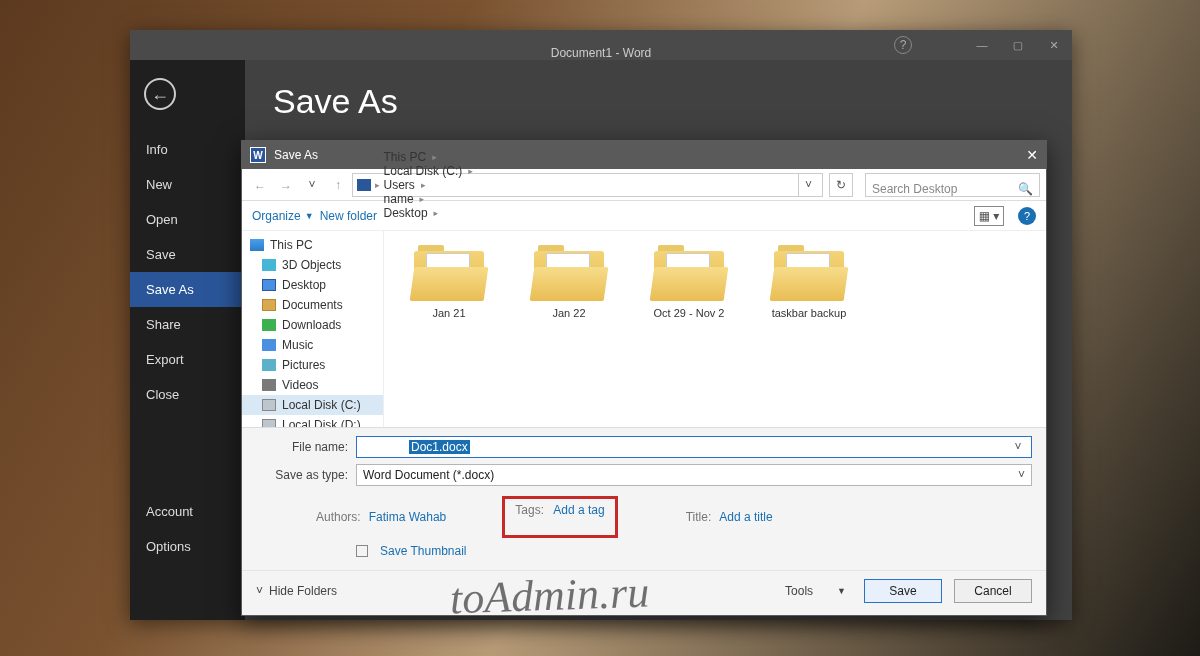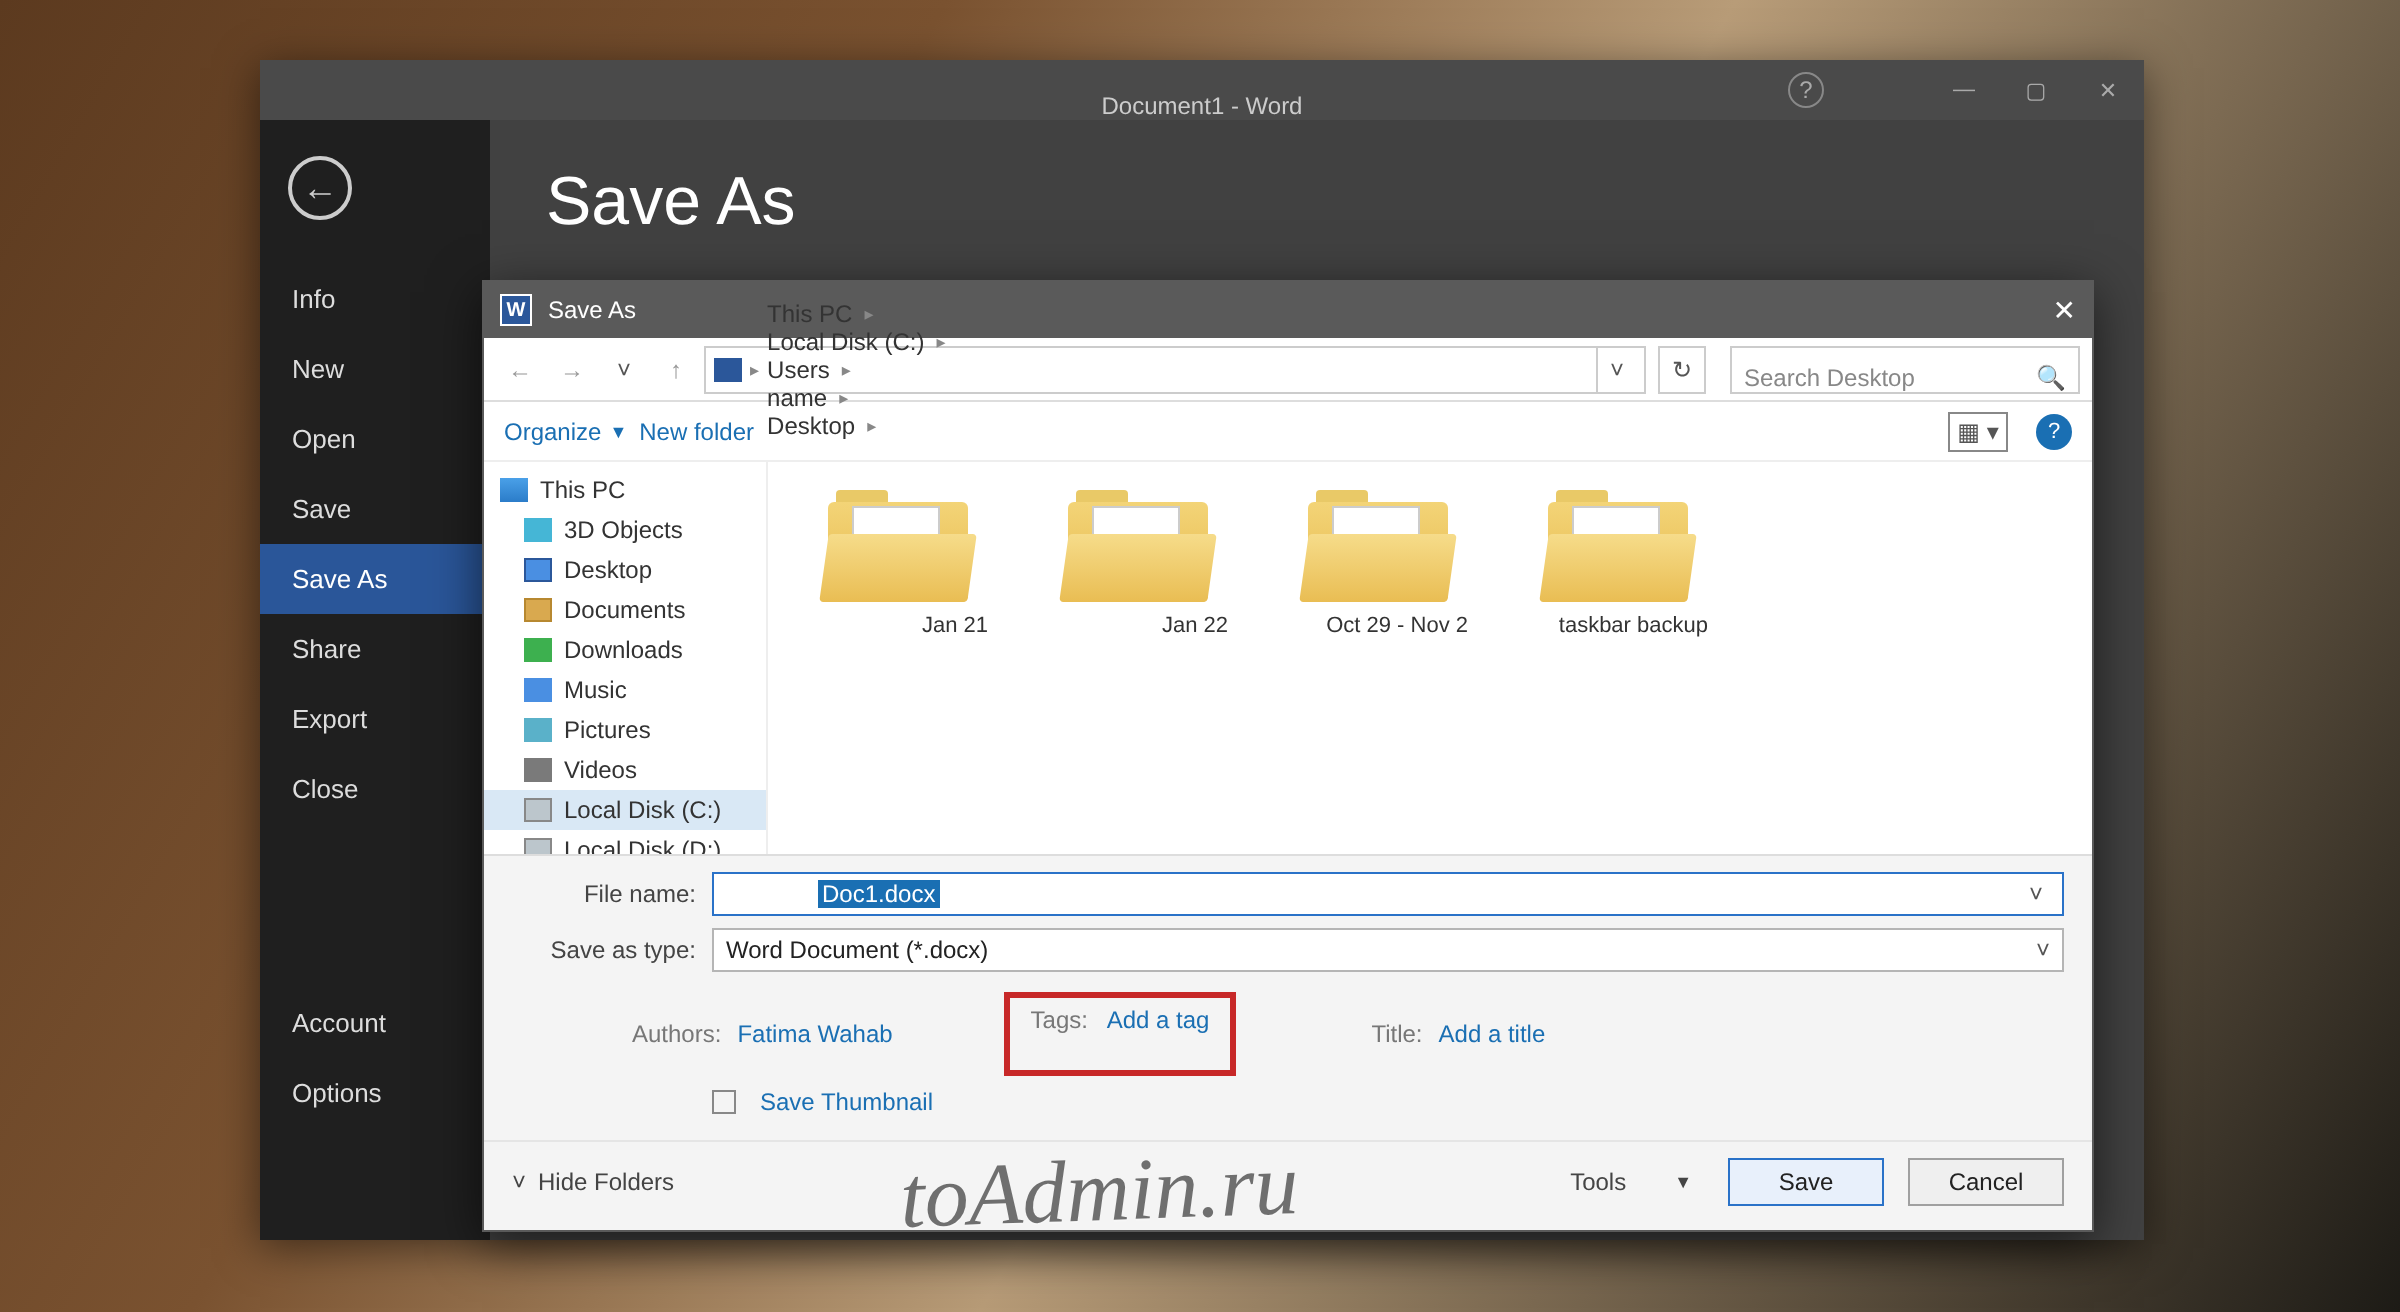--- a/index.html
+++ b/index.html
@@ -47,21 +47,21 @@
   .ico-pc{background:linear-gradient(#4aa0e8,#2b7cc9);}
   .ico-3d{background:#45b6d6;}
   .ico-desk{background:#4a8fe2;border:1px solid #2b579a;}
   .ico-doc{background:#d9a94f;border:1px solid #b78830;}
   .ico-dl{background:#3db04f;}
   .ico-music{background:#4a8fe2;}
   .ico-pic{background:#5ab1c9;}
   .ico-vid{background:#7a7a7a;}
   .ico-disk{background:#bcc6cc;border:1px solid #888;}
   .files{flex:1;display:flex;gap:30px;padding:14px 20px;align-items:flex-start;}
-  .file{width:90px;text-align:right;}
+  .file{width:90px;text-align:center;}
   .folder-ico{width:70px;height:56px;margin:0 auto 6px;position:relative;}
   .folder-back{position:absolute;inset:6px 0 0 0;background:linear-gradient(#f3d477,#e6b84c);border-radius:3px;}
   .folder-tab{position:absolute;top:0;left:4px;width:26px;height:10px;background:#e9c967;border-radius:2px 2px 0 0;}
   .folder-sheet{position:absolute;top:8px;left:12px;width:44px;height:44px;background:#fff;border:1px solid #ccc;}
   .folder-open{position:absolute;bottom:0;left:-2px;right:-2px;height:34px;background:linear-gradient(#f6dc8a,#e9bd53);transform:skewX(-8deg);border-radius:2px;}
   .file-label{font-size:11px;color:#333;}
   
   .dlg-bottom{border-top:1px solid #ddd;background:#f4f4f4;padding:8px 14px 10px;}
   .row{display:flex;align-items:center;margin-bottom:6px;}
   .row label{width:92px;text-align:right;margin-right:8px;color:#444;}

